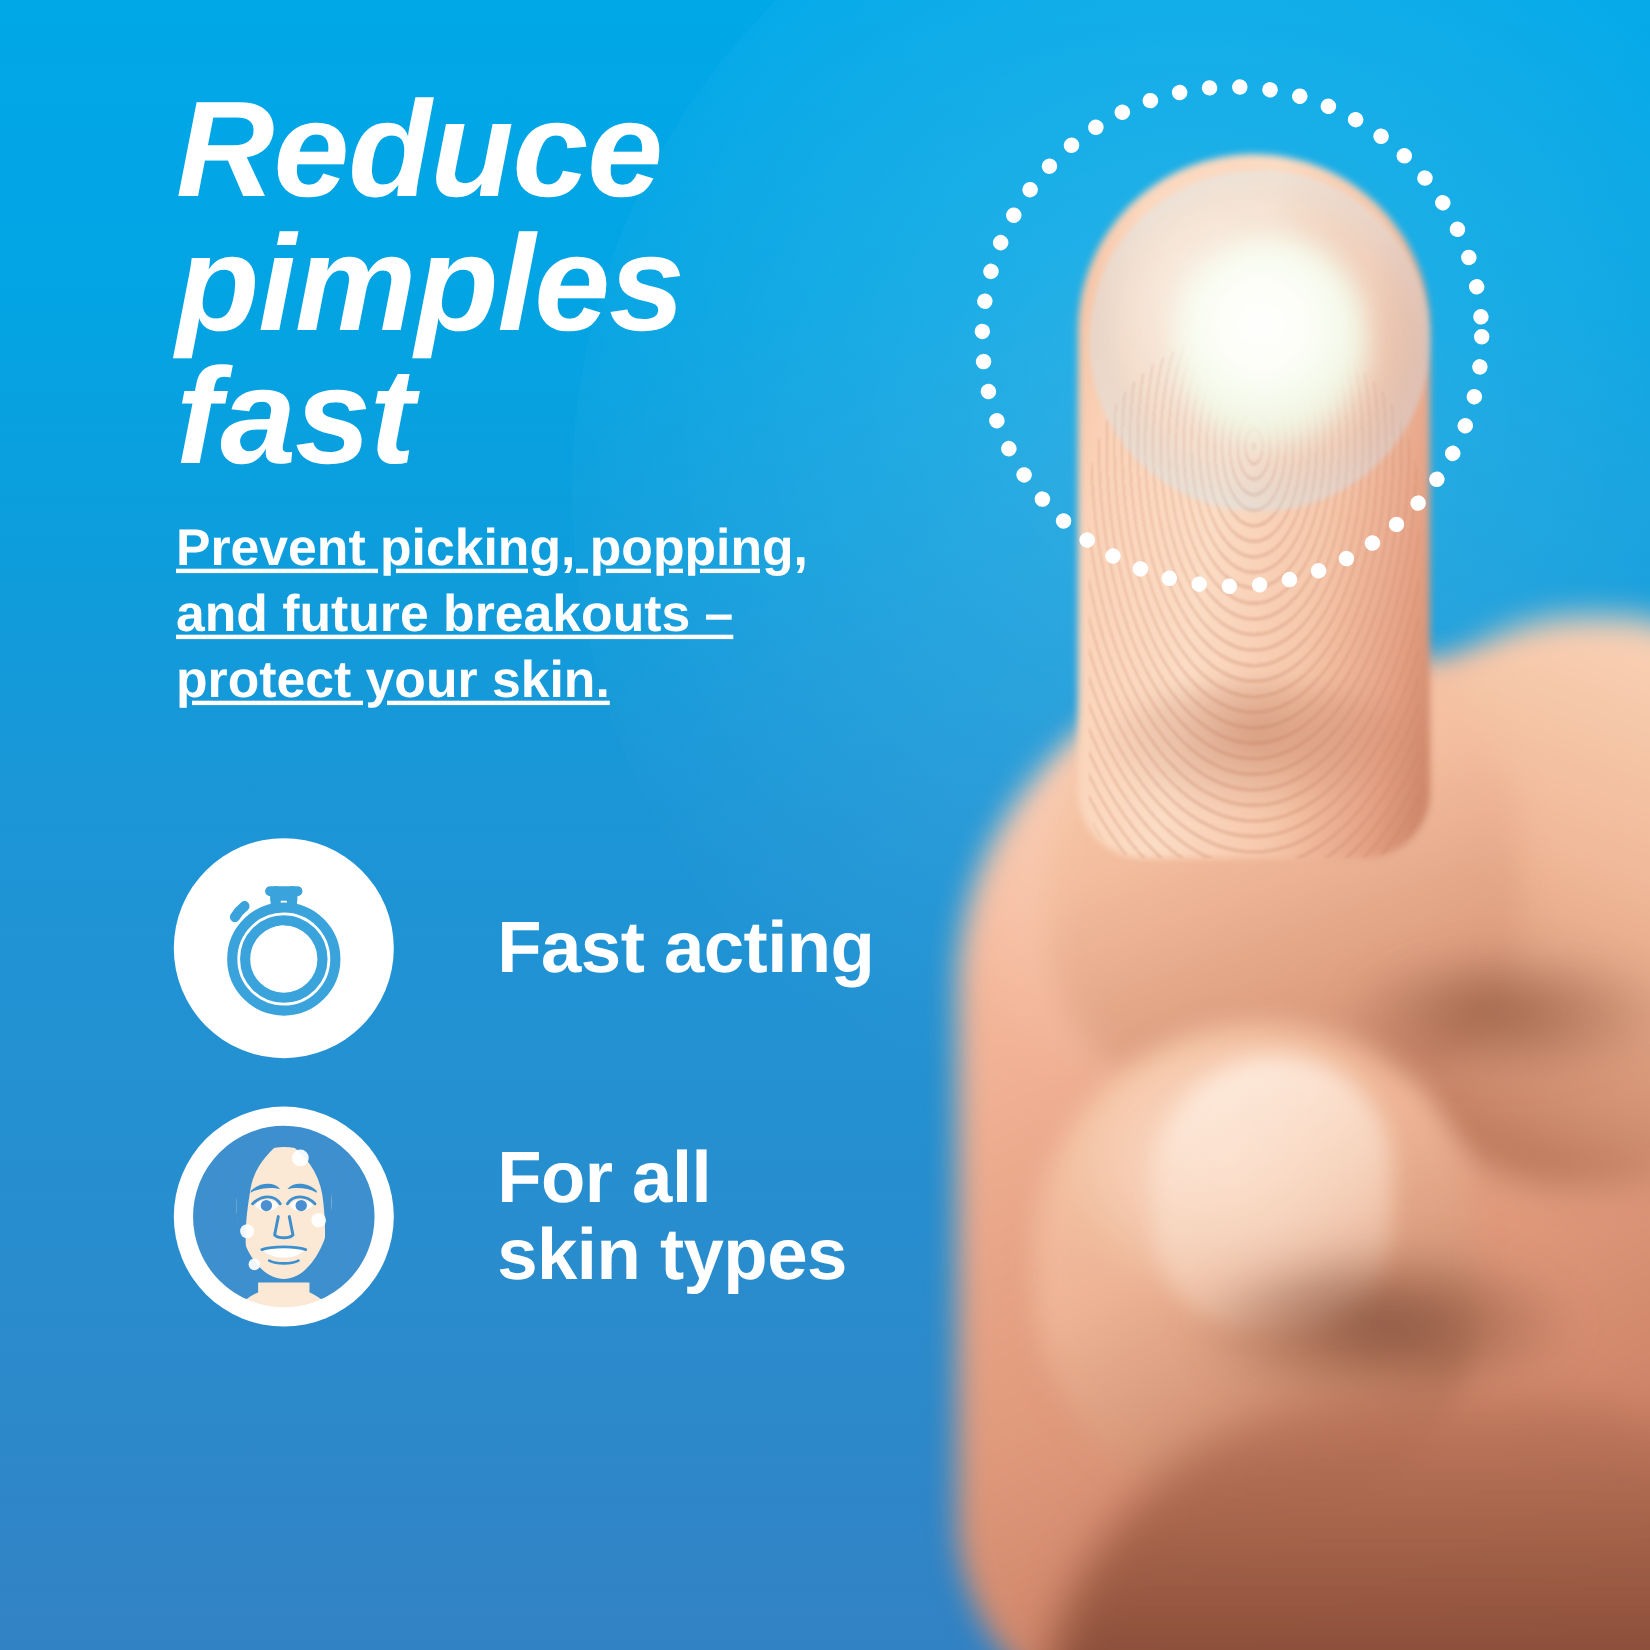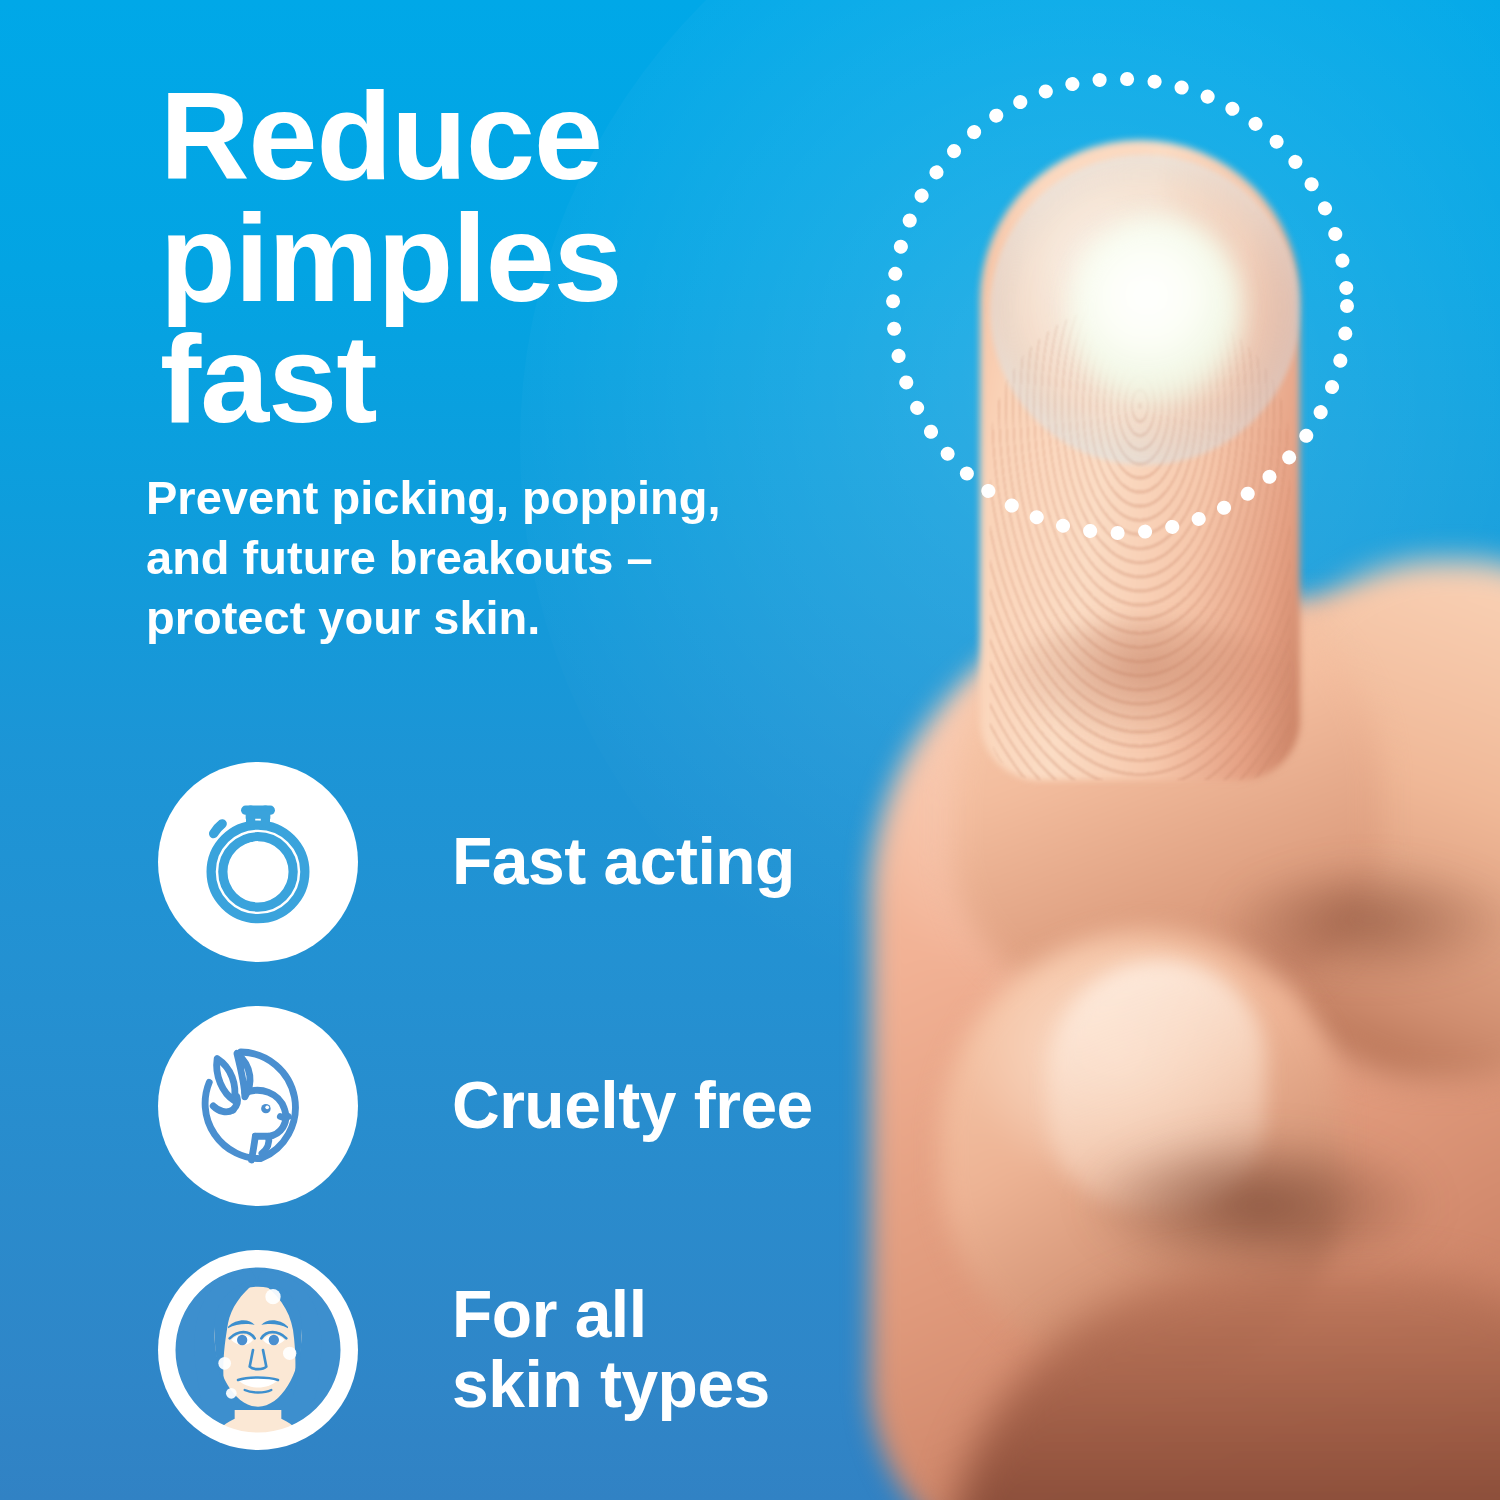--- a/index.html
+++ b/index.html
@@ -233,31 +233,33 @@
     position: absolute;
     left: 160px;
     top: 76px;
     width: 740px;
     color: #FFFFFF;
     font-size: 124px;
     line-height: 0.98;
     font-weight: 700;
     letter-spacing: -1px;
     white-space: pre-line;
+    font-style: italic;
   }
   .subhead {
     position: absolute;
-    left: 146px;
+    left: 160px;
     top: 468px;
     width: 760px;
     color: #FFFFFF;
     font-size: 47px;
     line-height: 1.28;
     font-weight: 700;
     white-space: pre-line;
+    text-decoration: underline;
   }
 
   
   .features {
     position: absolute;
     left: 158px;
     top: 762px;
     width: 820px;
   }
   .feature-row {
@@ -333,40 +335,20 @@
             <path d="M54 18 v10 M66 18 v10"></path>
             <path d="M31 29 a28 28 0 0 0 -7 8"></path>
           </g>
           <path d="M60 68 L60 43 A25 25 0 0 0 40 80 Z" fill="#FFFFFF"></path>
           <path d="M50 18 h20 v7 h-20 z" fill="#3AA3DC"></path>
         </svg>
       </div>
       <div class="feature-label">Fast acting</div>
     </div>
 
-    <div class="feature-row">
-      <div class="badge">
-        <svg width="158" height="158" viewBox="0 0 120 120">
-          <g fill="none" stroke="#4A8FD0" stroke-width="5.2" stroke-linecap="round" stroke-linejoin="round">
-            <path d="M47 19 A42 42 0 0 1 62 100 A42 42 0 0 1 23 42"></path>
-            <path d="M29 24 C27 37 33 50 42 56 C44 44 40 31 29 24 Z"></path>
-            <path d="M44 20 C47 32 50 44 50 53 C56 44 56 30 44 20 Z"></path>
-            <path d="M50 50 C62 45 76 50 80 62 C84 73 77 82 68 83 L58 83"></path>
-            <path d="M58 83 C57 90 56 96 55 101"></path>
-            <path d="M68 83 C69 88 67 93 63 96"></path>
-            <path d="M26 60 C30 64 36 66 41 63"></path>
-            <path d="M41 63 C44 60 45 56 44 53"></path>
-            <path d="M77 68 C79 69 81 69 83 68"></path>
-          </g>
-          <circle cx="66" cy="62" r="3.6" fill="#4A8FD0"></circle>
-          <circle cx="67" cy="61" r="1.4" fill="#FFFFFF"></circle>
-        </svg>
-      </div>
-      <div class="feature-label">Cruelty free</div>
-    </div>
 
     <div class="feature-row">
       <div class="badge">
         <svg width="200" height="200" viewBox="0 0 120 120">
           <defs>
             <clipPath id="faceClip">
                 <circle cx="60" cy="60" r="52"></circle>
               </clipPath>
           </defs>
           <circle cx="60" cy="60" r="52" fill="#3D8FCE"></circle>

